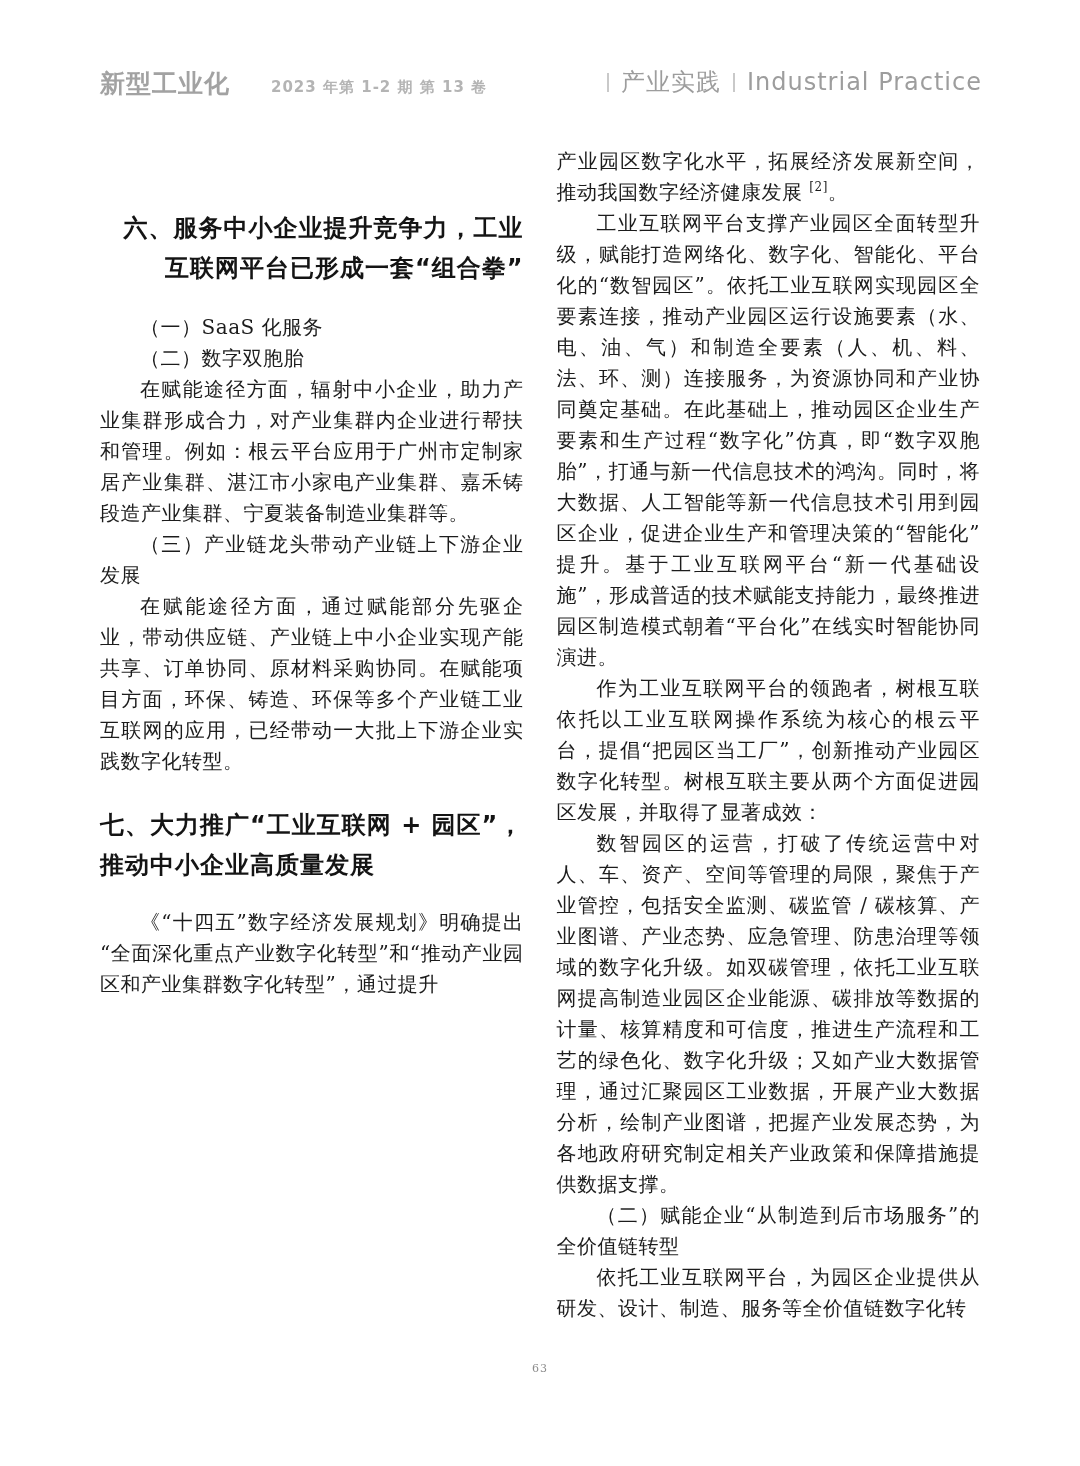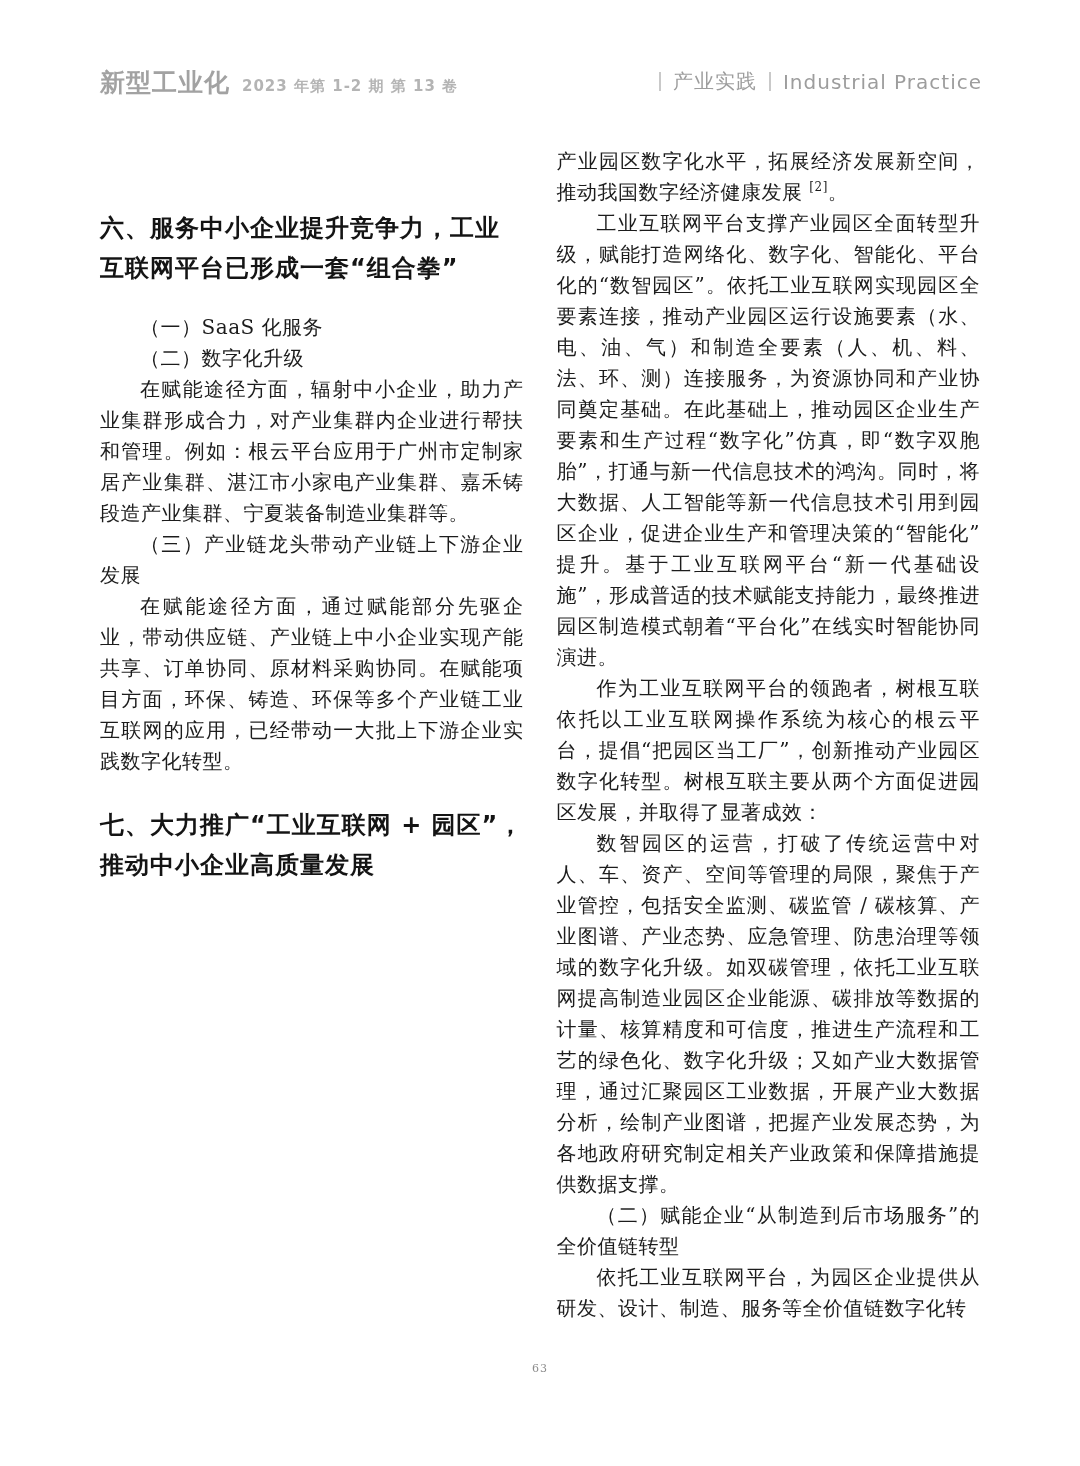--- a/index.html
+++ b/index.html
@@ -13,41 +13,41 @@
   }
 
   
   .page-header {
     position: absolute;
     top: 66px; left: 100px; right: 98px;
     display: flex;
     justify-content: space-between;
     align-items: baseline;
   }
-  .masthead { display: flex; align-items: baseline; }
+  .masthead { display: flex; align-items: baseline; gap: 29px; }
   .journal-name {
     font-family: "DejaVu Sans", "Liberation Sans", sans-serif;
     font-weight: bold;
     font-size: 25px;
     color: #a2a2a2;
     letter-spacing: 1px;
   }
   .issue-info {
     font-family: "DejaVu Sans", "Liberation Sans", sans-serif;
     font-size: 15px;
     color: #b4b4b4;
     margin-left: 12px;
     letter-spacing: 1px;
     font-weight: bold;
   }
   .section-banner {
     display: flex;
     align-items: center;
     font-family: "DejaVu Sans", "Liberation Sans", sans-serif;
-    font-size: 20px;
+    font-size: 24px;
     color: #9d9d9d;
     letter-spacing: 1px;
     text-align: center;
   }
   .vbar {
     display: inline-block;
     width: 2px; height: 19px;
     background: #c9c9c9;
     margin: 0 12px;
   }
@@ -73,21 +73,21 @@
   .section-heading {
     font-family: "DejaVu Sans", "Liberation Sans", sans-serif;
     font-weight: bold;
     font-size: 24px;
     line-height: 40px;
     color: #141414;
     text-align: left;
     letter-spacing: 1px;
     margin: 0;
   }
-  .heading-first { margin-top: 62px; margin-bottom: 24px; }
+  .heading-first { margin-top: 62px; margin-bottom: 24px; text-align: right; }
   .heading-later { margin-top: 28px; margin-bottom: 22px; }
   sup.fn-ref {
     font-size: 12px;
     line-height: 0;
     vertical-align: super;
   }
 
   
   .page-footer {
     position: absolute;
@@ -113,25 +113,26 @@
     <span class="vbar"></span>
     <span>Industrial Practice</span>
   </div>
 </header>
 
 <main class="content">
 
   <div class="column">
     <h2 class="section-heading heading-first">六、服务中小企业提升竞争力，工业互联网平台已形成一套“组合拳”</h2>
     <p>（一）SaaS 化服务</p>
-    <p>（二）数字化升级</p>
+    <p>（二）数字双胞胎</p>
     <p>在赋能途径方面，辐射中小企业，助力产业集群形成合力，对产业集群内企业进行帮扶和管理。例如：根云平台应用于广州市定制家居产业集群、湛江市小家电产业集群、嘉禾铸段造产业集群、宁夏装备制造业集群等。</p>
     <p>（三）产业链龙头带动产业链上下游企业发展</p>
     <p>在赋能途径方面，通过赋能部分先驱企业，带动供应链、产业链上中小企业实现产能共享、订单协同、原材料采购协同。在赋能项目方面，环保、铸造、环保等多个产业链工业互联网的应用，已经带动一大批上下游企业实践数字化转型。</p>
     <h2 class="section-heading heading-later">七、大力推广“工业互联网 + 园区”，推动中小企业高质量发展</h2>
+    <p>《“十四五”数字经济发展规划》明确提出“全面深化重点产业数字化转型”和“推动产业园区和产业集群数字化转型”，通过提升</p>
   </div>
 
   <div class="column">
     <p class="no-indent"><span>产业园区数字化水平，拓展经济发展新空间，推动我国数字经济健康发展 </span><sup class="fn-ref">[2]</sup><span>。</span></p>
     <p>工业互联网平台支撑产业园区全面转型升级，赋能打造网络化、数字化、智能化、平台化的“数智园区”。依托工业互联网实现园区全要素连接，推动产业园区运行设施要素（水、电、油、气）和制造全要素（人、机、料、法、环、测）连接服务，为资源协同和产业协同奠定基础。在此基础上，推动园区企业生产要素和生产过程“数字化”仿真，即“数字双胞胎”，打通与新一代信息技术的鸿沟。同时，将大数据、人工智能等新一代信息技术引用到园区企业，促进企业生产和管理决策的“智能化”提升。基于工业互联网平台“新一代基础设施”，形成普适的技术赋能支持能力，最终推进园区制造模式朝着“平台化”在线实时智能协同演进。</p>
     <p>作为工业互联网平台的领跑者，树根互联依托以工业互联网操作系统为核心的根云平台，提倡“把园区当工厂”，创新推动产业园区数字化转型。树根互联主要从两个方面促进园区发展，并取得了显著成效：</p>
     <p>数智园区的运营，打破了传统运营中对人、车、资产、空间等管理的局限，聚焦于产业管控，包括安全监测、碳监管 / 碳核算、产业图谱、产业态势、应急管理、防患治理等领域的数字化升级。如双碳管理，依托工业互联网提高制造业园区企业能源、碳排放等数据的计量、核算精度和可信度，推进生产流程和工艺的绿色化、数字化升级；又如产业大数据管理，通过汇聚园区工业数据，开展产业大数据分析，绘制产业图谱，把握产业发展态势，为各地政府研究制定相关产业政策和保障措施提供数据支撑。</p>
     <p>（二）赋能企业“从制造到后市场服务”的全价值链转型</p>
     <p>依托工业互联网平台，为园区企业提供从研发、设计、制造、服务等全价值链数字化转</p>
   </div>

